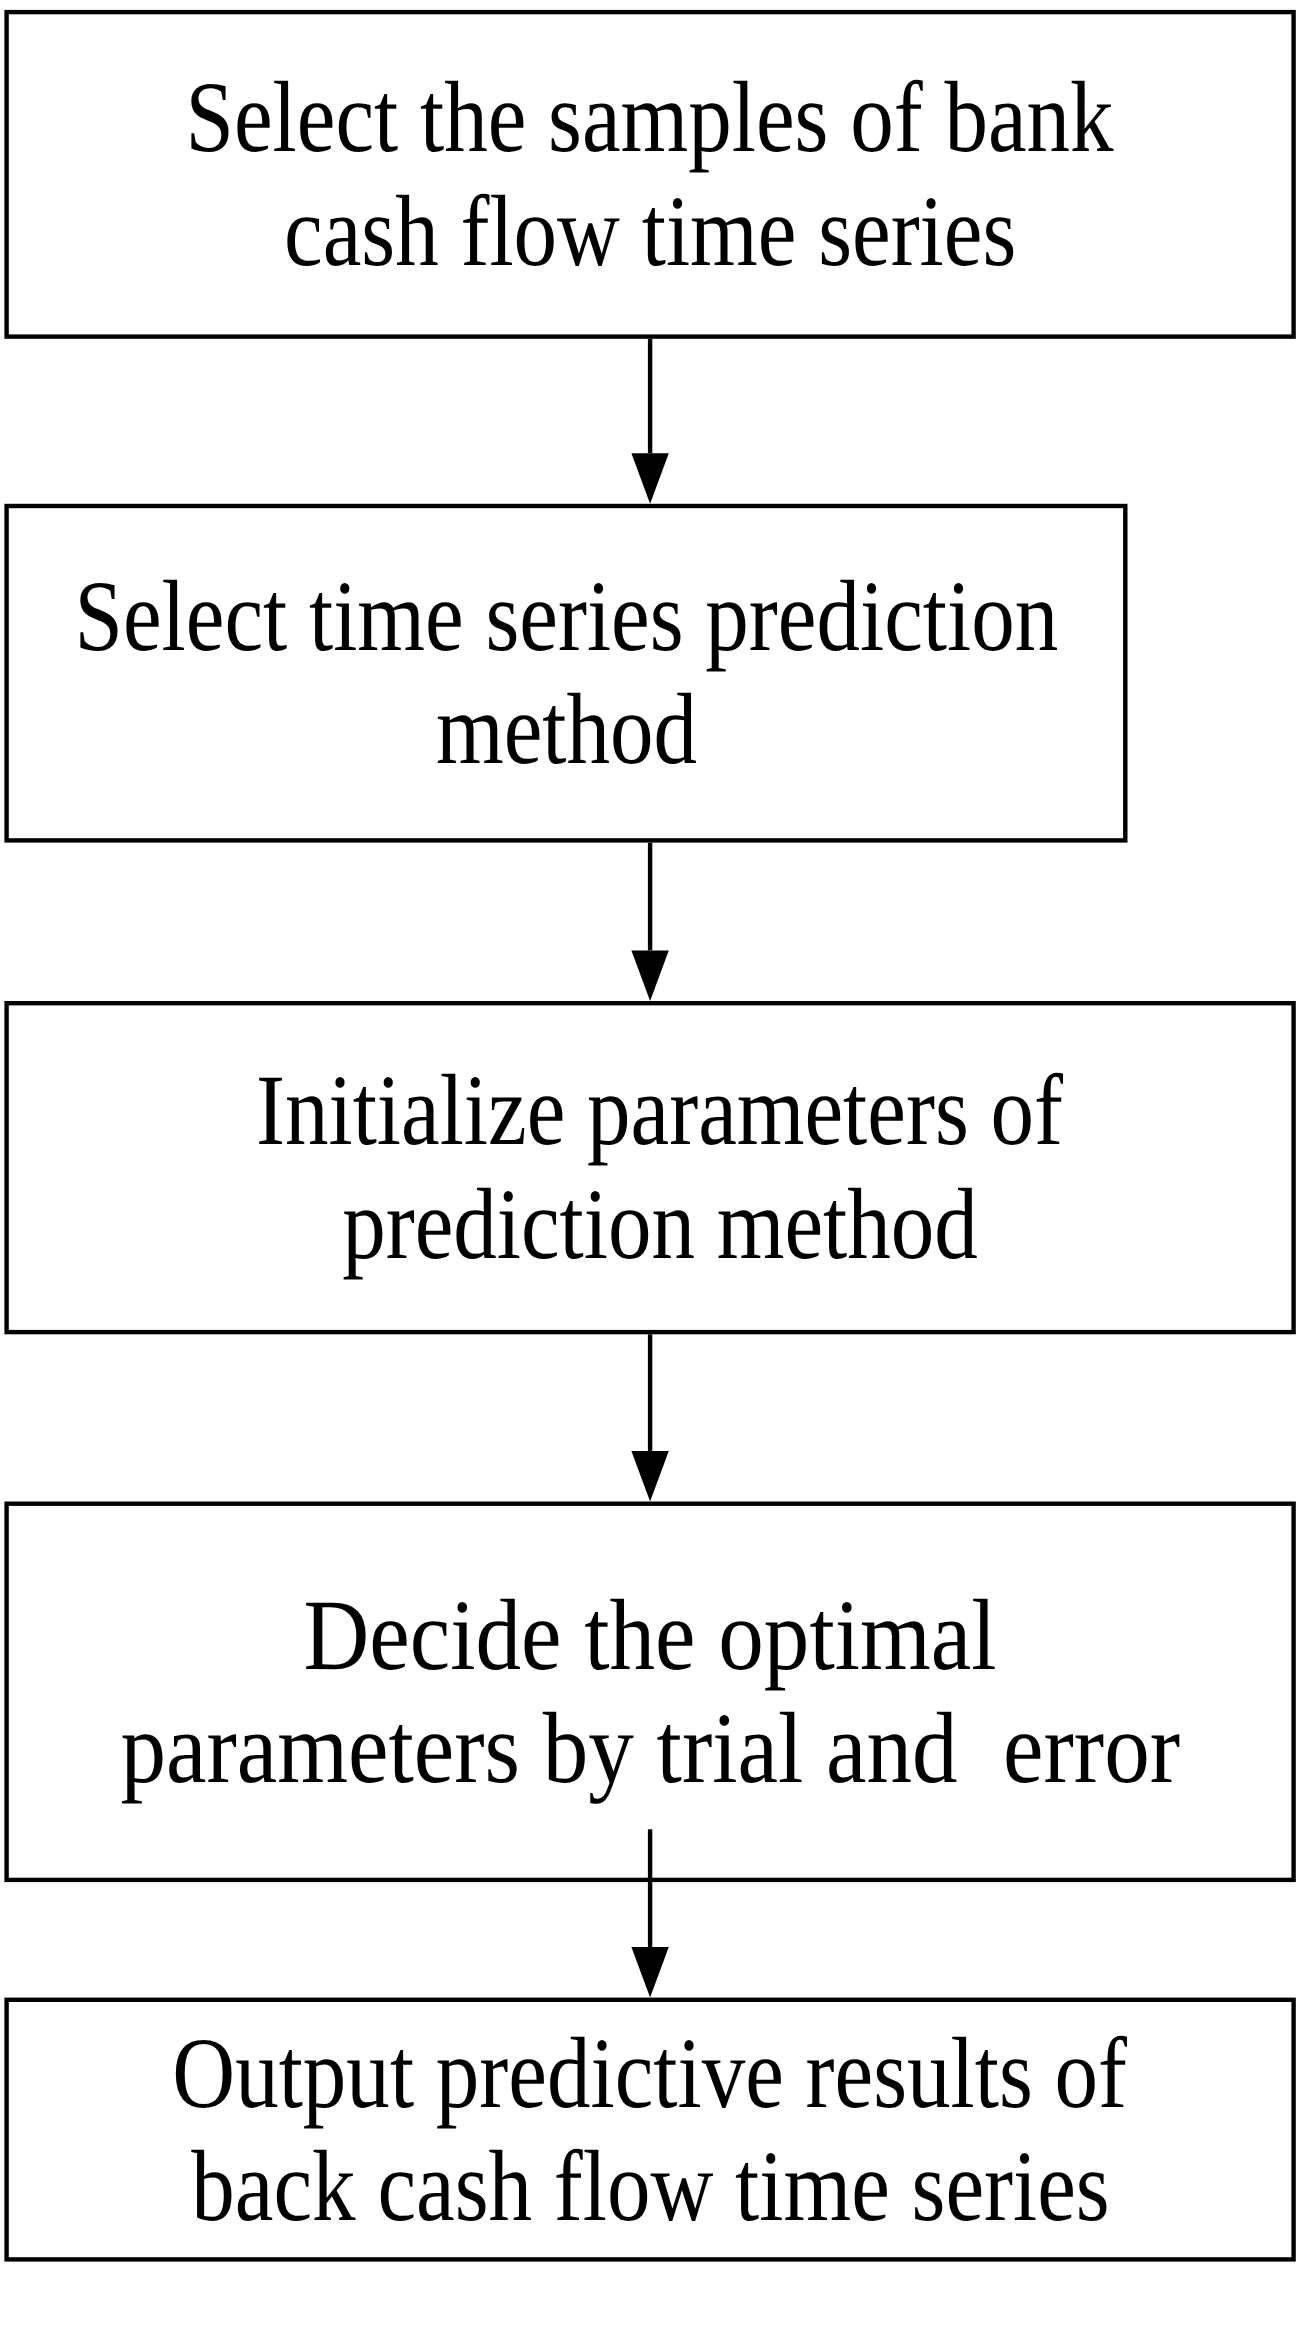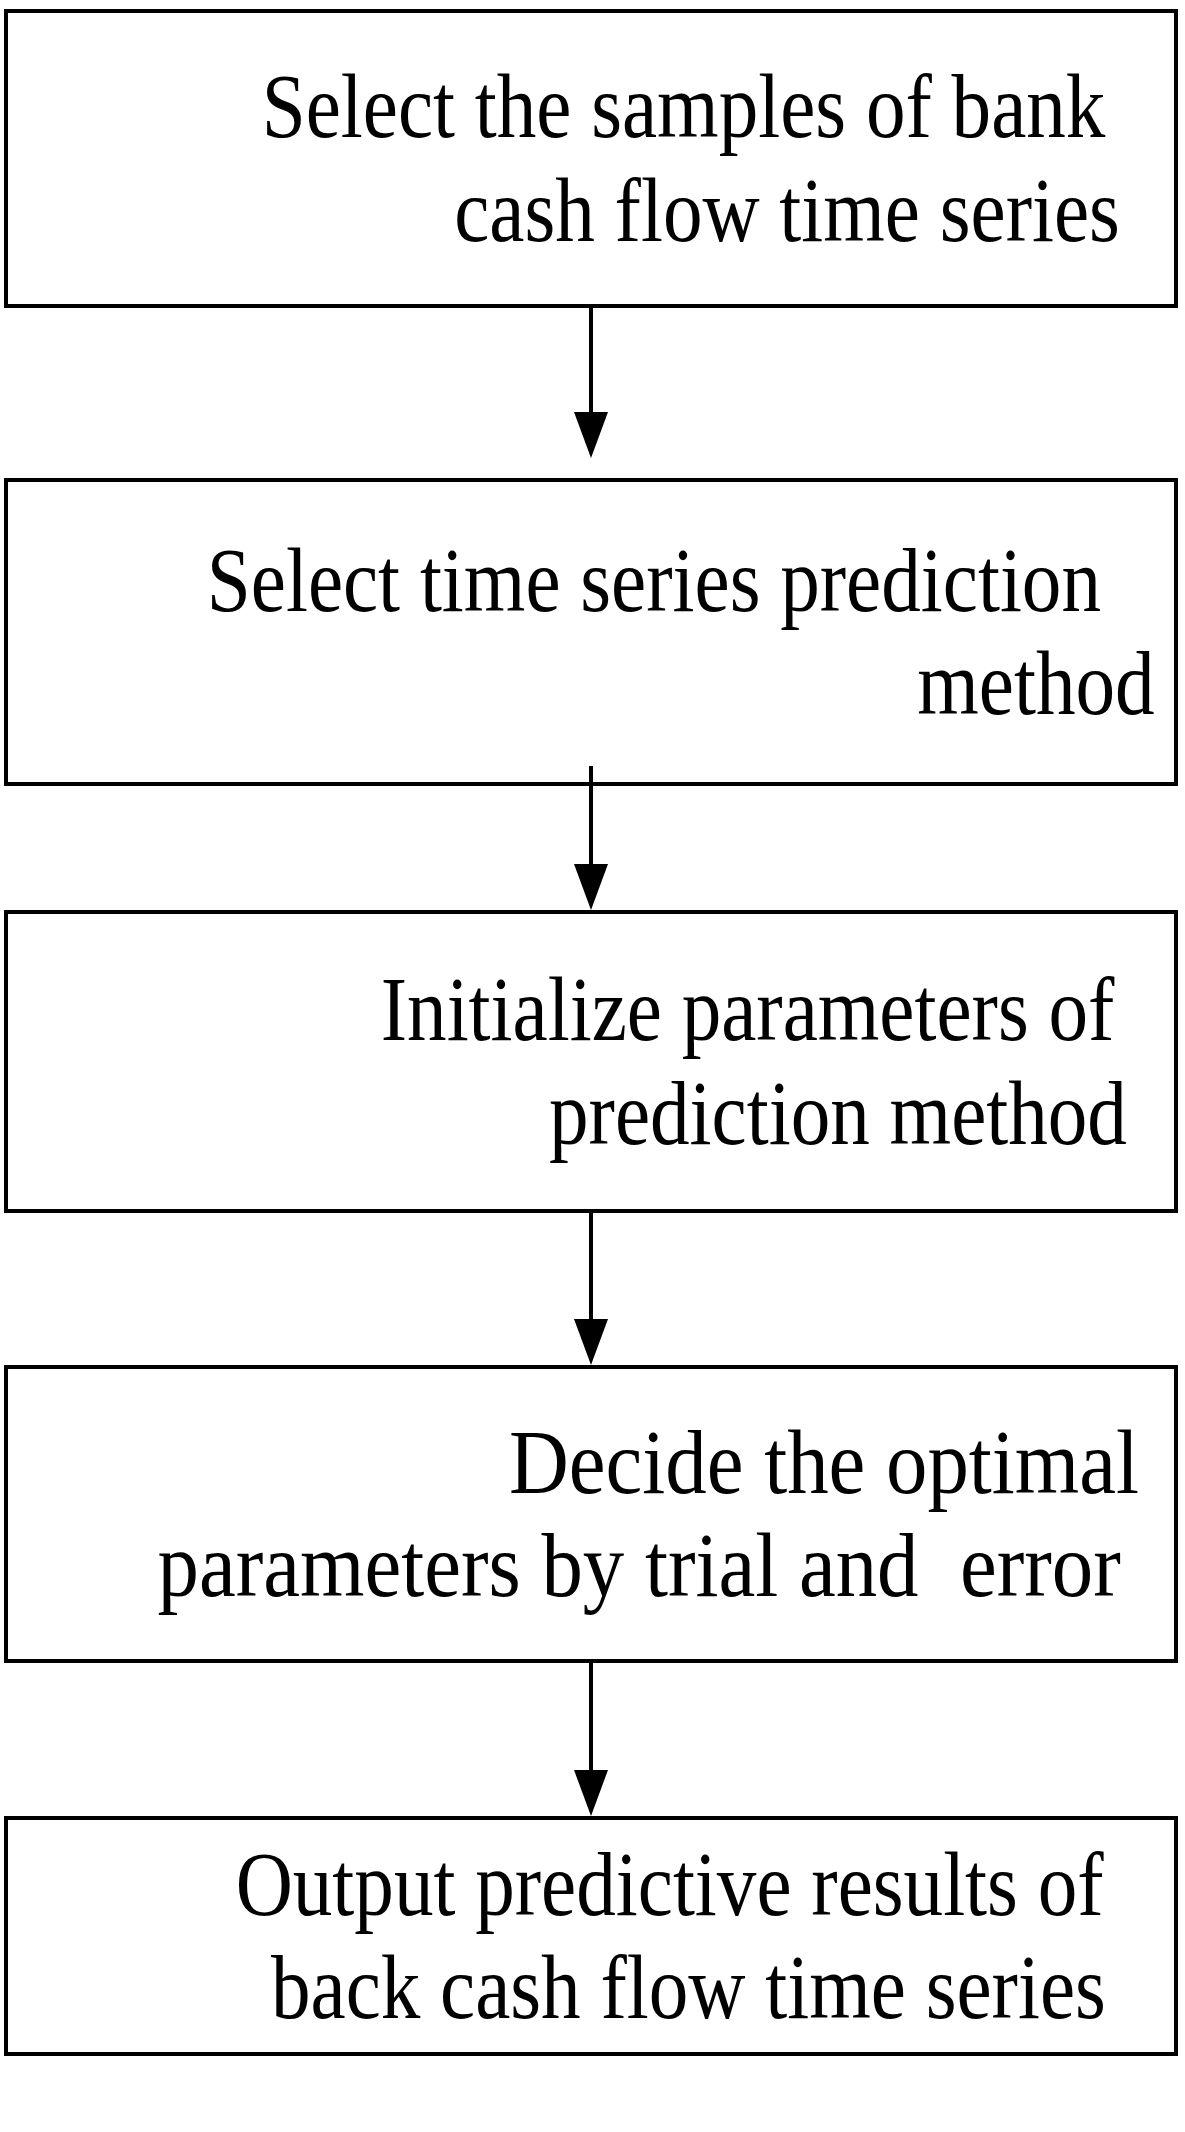--- a/index.html
+++ b/index.html
@@ -22,42 +22,42 @@
   }
 
   
   .node {
     position: absolute;
     box-sizing: border-box;
     background: #ffffff;
     border: 4px solid #000000;
     display: flex;
     flex-direction: column;
-    align-items: flex-end;
+    align-items: center;
     justify-content: center;
     text-align: center;
   }
   .node-line {
     display: block;
     color: #000000;
     font-size: 92px;
     line-height: 1.12;
     letter-spacing: 0px;
     white-space: pre;
     font-weight: 400;
     
     transform: scaleX(0.86);
     transform-origin: center center;
   }
 
   
   #node-1 { left: 4px;  top: 9px;    width: 1174px; height: 299px; }
-  #node-2 { left: 4px;  top: 478px;  width: 1174px; height: 308px; }
+  #node-2 { left: 4px;  top: 458px;  width: 1021px; height: 308px; }
   #node-3 { left: 4px;  top: 910px;  width: 1174px; height: 303px; padding-left: 17px; }
-  #node-4 { left: 4px;  top: 1365px; width: 1174px; height: 298px; }
+  #node-4 { left: 4px;  top: 1365px; width: 1174px; height: 346px; }
   #node-5 { left: 4px;  top: 1816px; width: 1174px; height: 240px; }
 
   
   #node-4 .node-line { transform: scaleX(0.90); }
 
   
   .connector {
     position: absolute;
     left: 0;
     width: 1185px;

